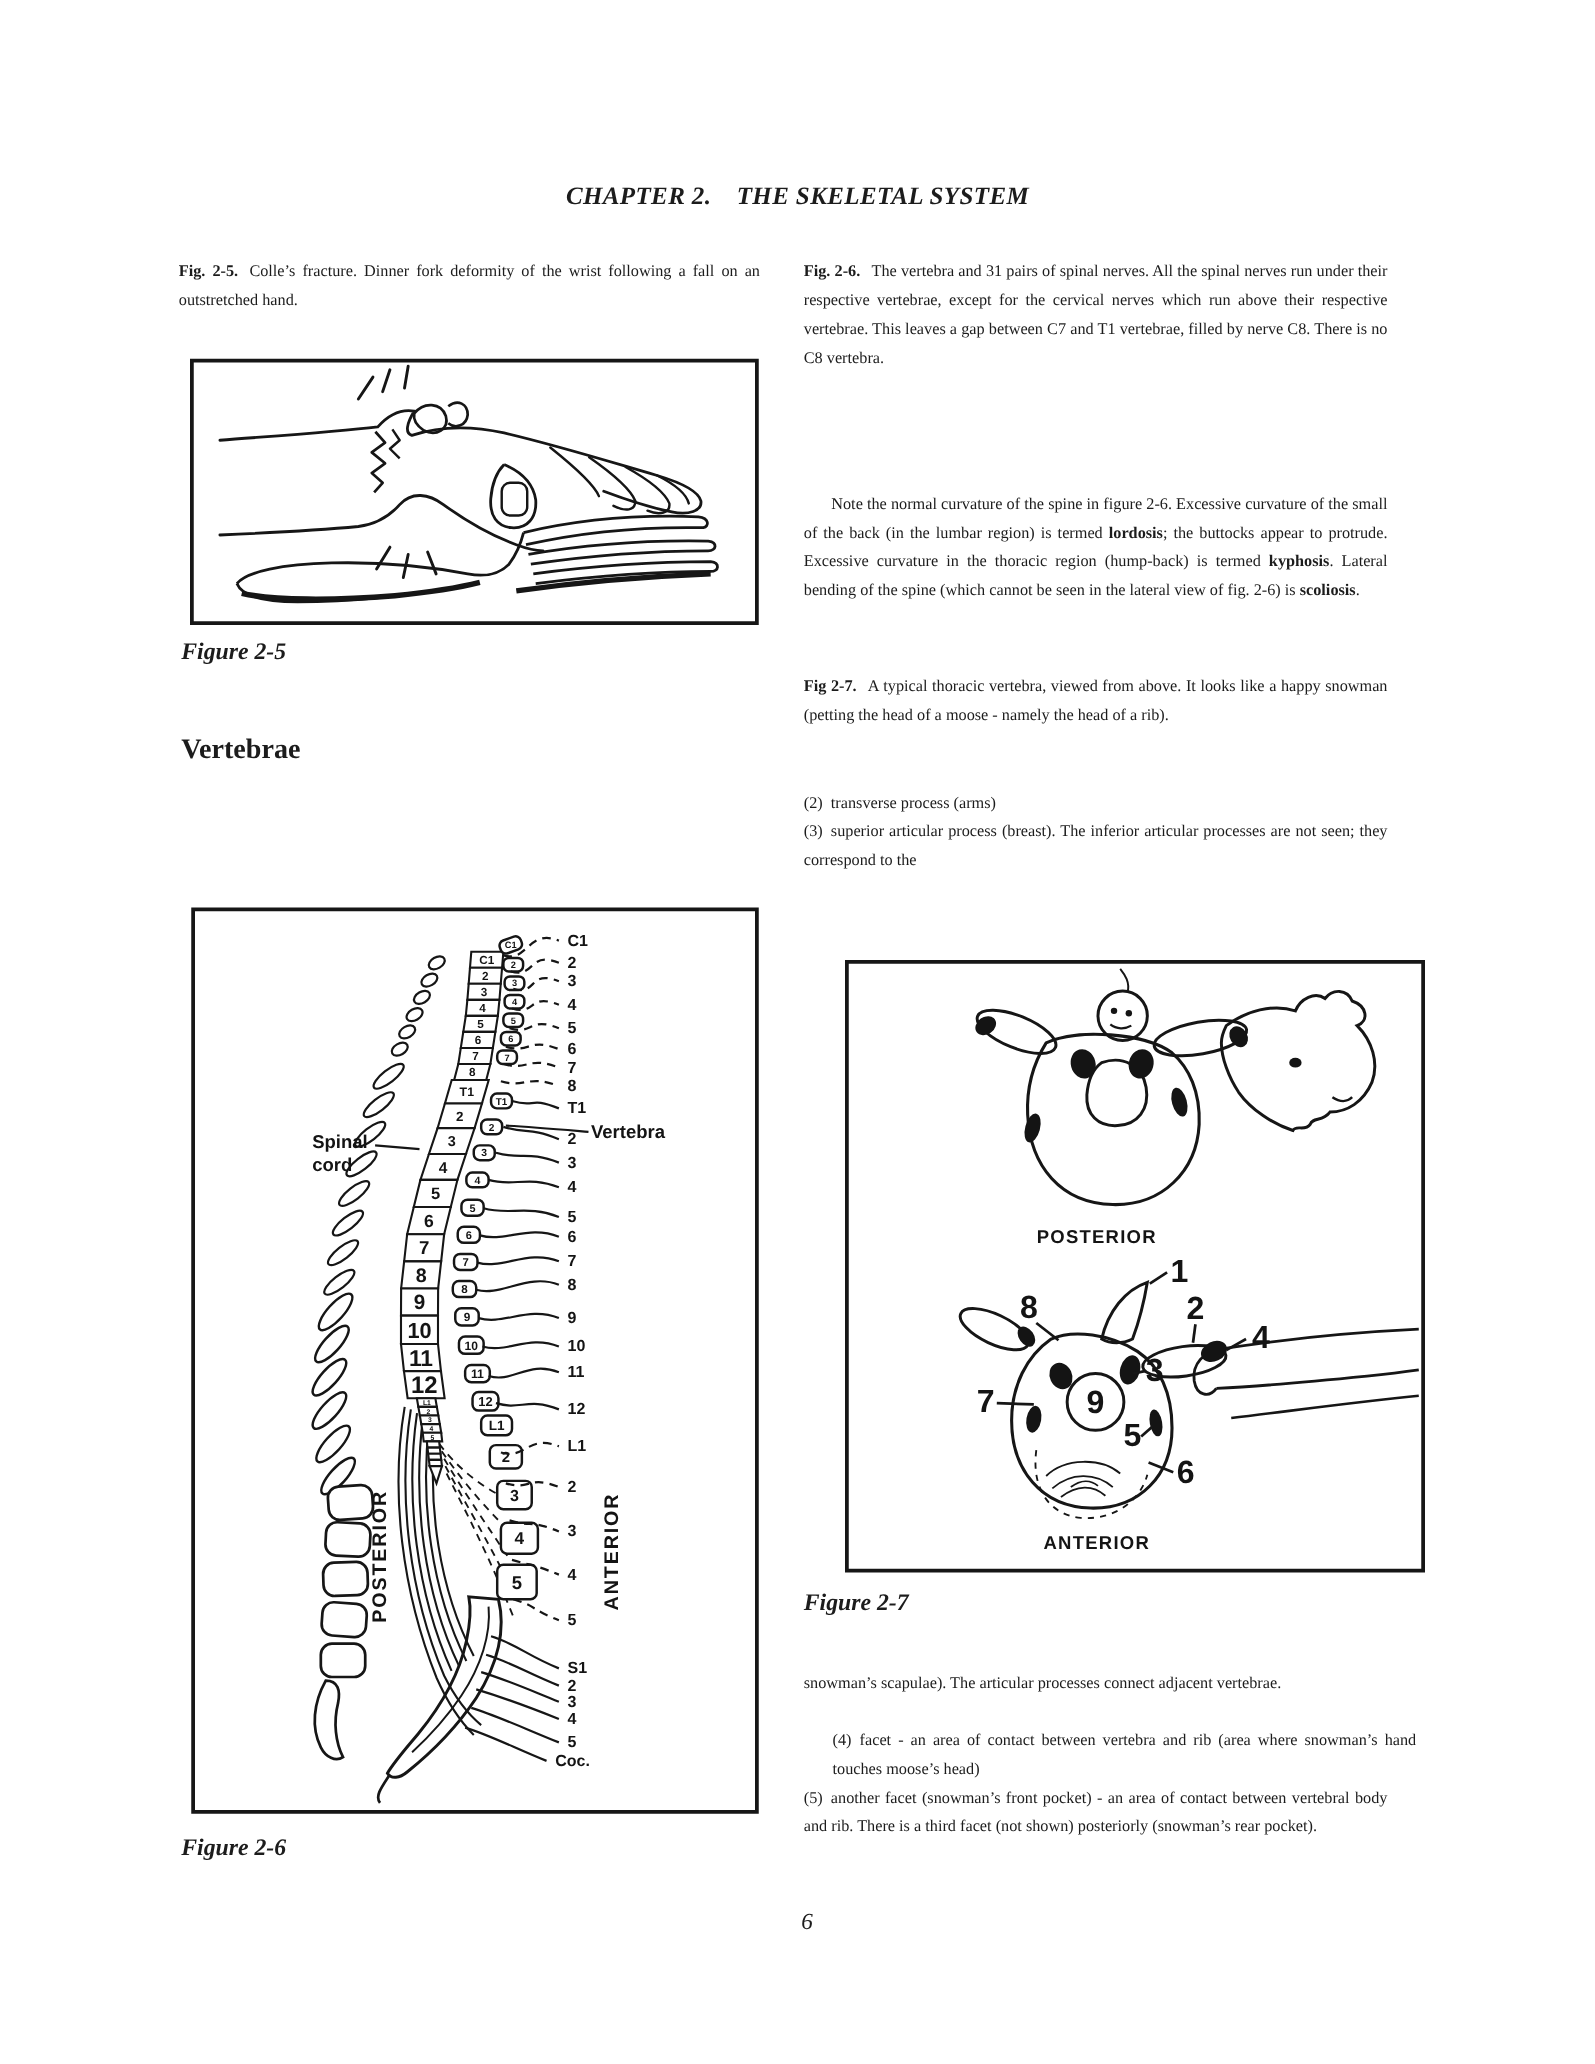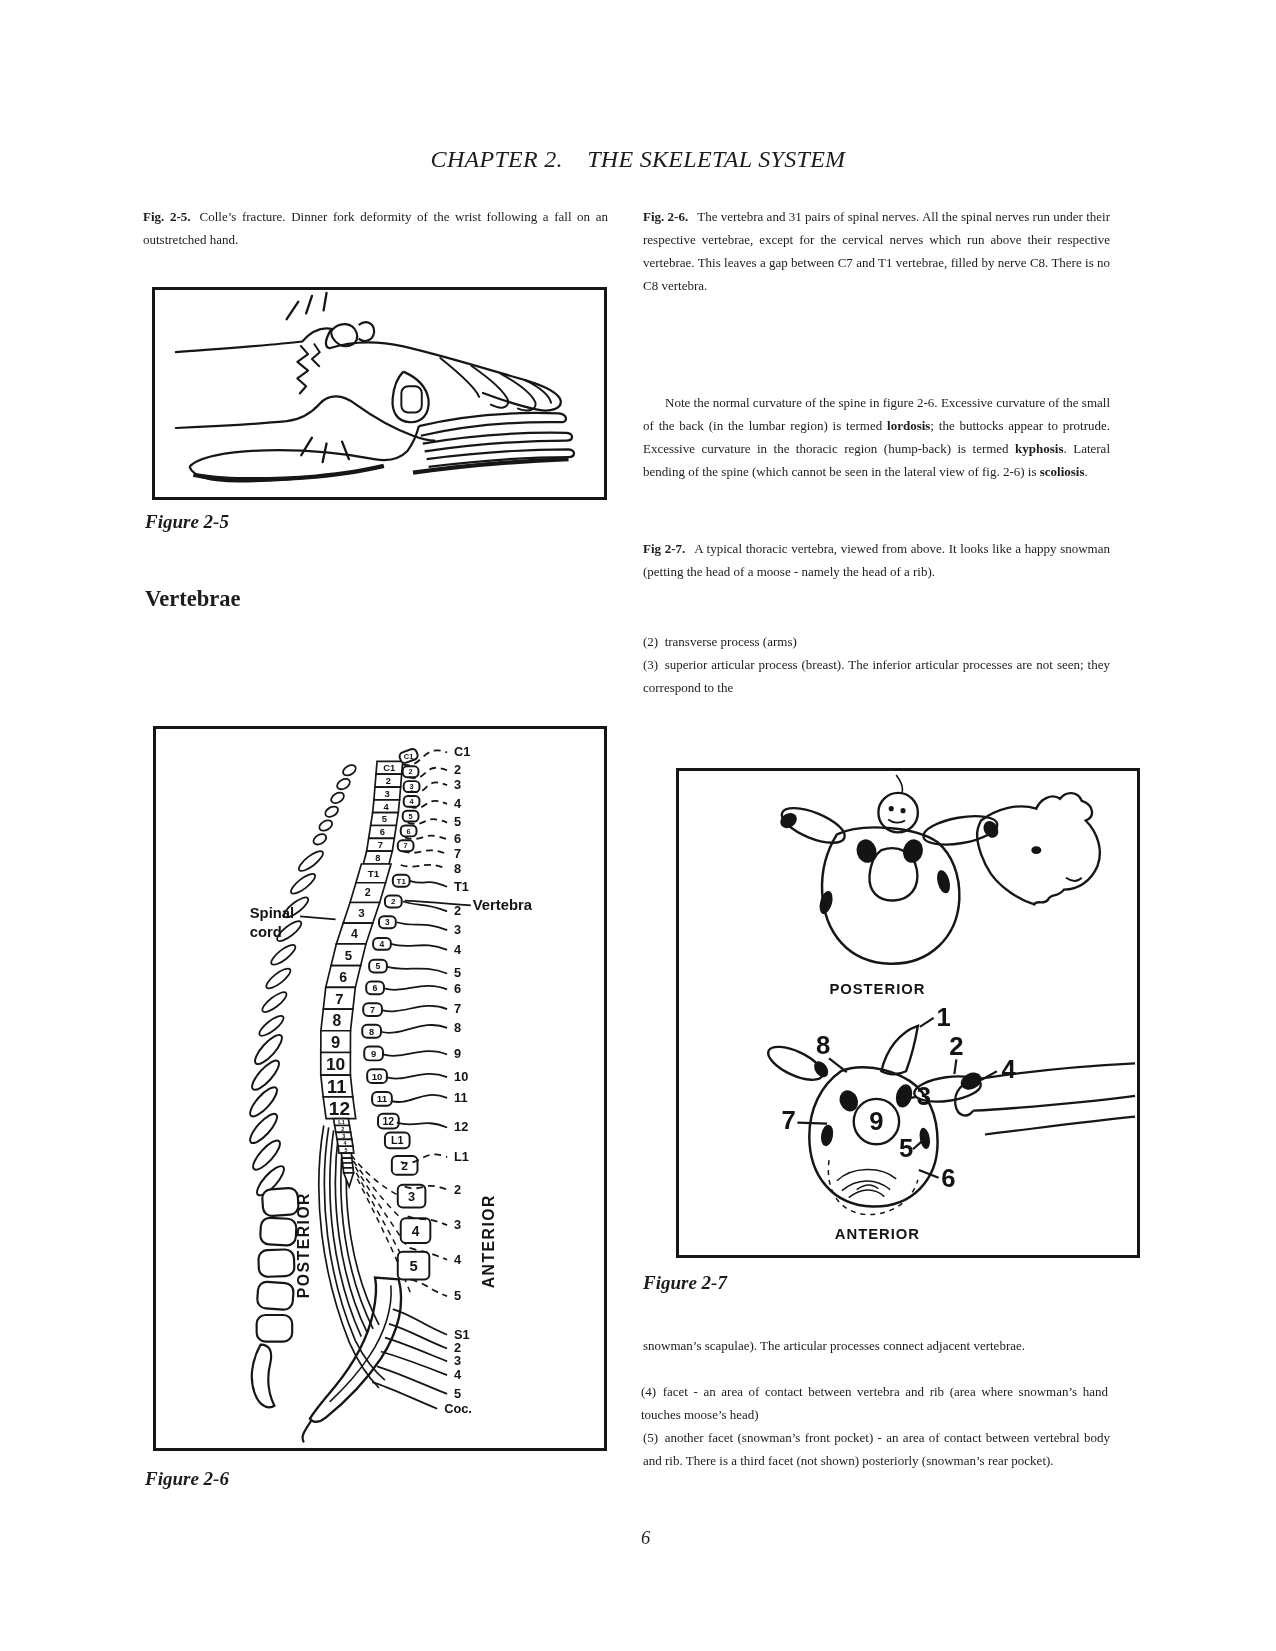--- a/index.html
+++ b/index.html
@@ -1,19 +1,19 @@
 <!DOCTYPE html>
 <html><head>
 <meta charset="utf-8">
 <style>
   html,body{margin:0;padding:0;background:#e8e8e8;}
   .page{position:relative;width:1276px;height:1651px;background:#ffffff;margin:0 auto;
         font-family:"Liberation Serif","DejaVu Serif",serif;color:#1c1c1c;overflow:hidden;}
   .hdr{position:absolute;top:146px;left:0;right:0;text-align:center;font-style:italic;
-       font-size:24px;letter-spacing:.3px;}
+       font-size:20px;letter-spacing:.3px;font-weight:bold;}
   .t{position:absolute;font-size:13px;line-height:23px;margin:0;}
   .j{text-align:justify;}
   .ind{text-indent:22px;margin-top:27px;}
   .b{font-weight:700;}
   .lead{font-weight:700;margin-right:9px;}
   .flabel{position:absolute;font-weight:700;font-size:19px;font-style:italic;}
   .shead{position:absolute;font-weight:700;font-size:22.5px;margin:0;}
   .fbox{position:absolute;border:3px solid #161616;background:#fff;}
   .fbox svg{width:100%;height:100%;display:block;}
   .pageno{position:absolute;left:641px;top:1528px;font-style:italic;font-size:18.5px;}
@@ -388,17 +388,17 @@
           <text x="200" y="364">9</text>
         </g>
         <text x="201" y="474" font-size="15" letter-spacing="1" text-anchor="middle">ANTERIOR</text>
       </g>
     </svg>
   </div>
 
   <div class="flabel" style="left:643px;top:1272px">Figure 2-7</div>
 
   <p class="t j" style="left:643px;top:1334px;width:467px">snowman’s scapulae). The articular processes connect adjacent vertebrae.</p>
-  <p class="t j" style="left:641px;top:1380px;width:467px">(4) facet - an area of contact between vertebra and rib (area where snowman’s hand touches moose’s head)</p>
+  <p class="t j" style="left:666px;top:1380px;width:467px">(4) facet - an area of contact between vertebra and rib (area where snowman’s hand touches moose’s head)</p>
   <p class="t j" style="left:643px;top:1426px;width:467px">(5) another facet (snowman’s front pocket) - an area of contact between vertebral body and rib. There is a third facet (not shown) posteriorly (snowman’s rear pocket).</p>
 
   <div class="pageno">6</div>
 </div>
 
 </body></html>

